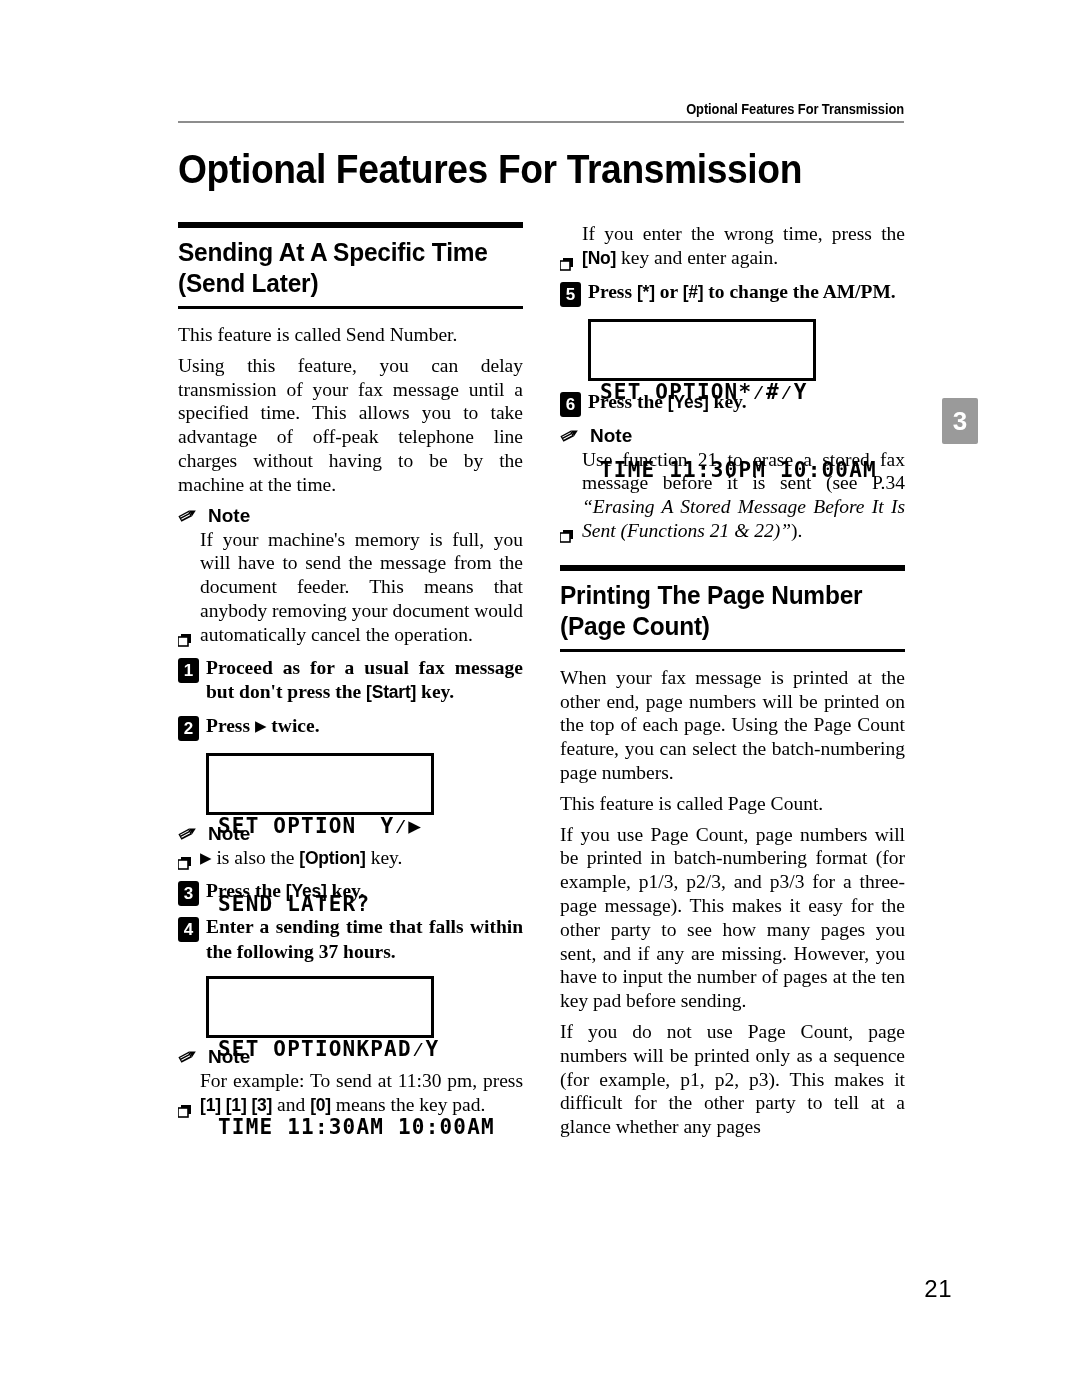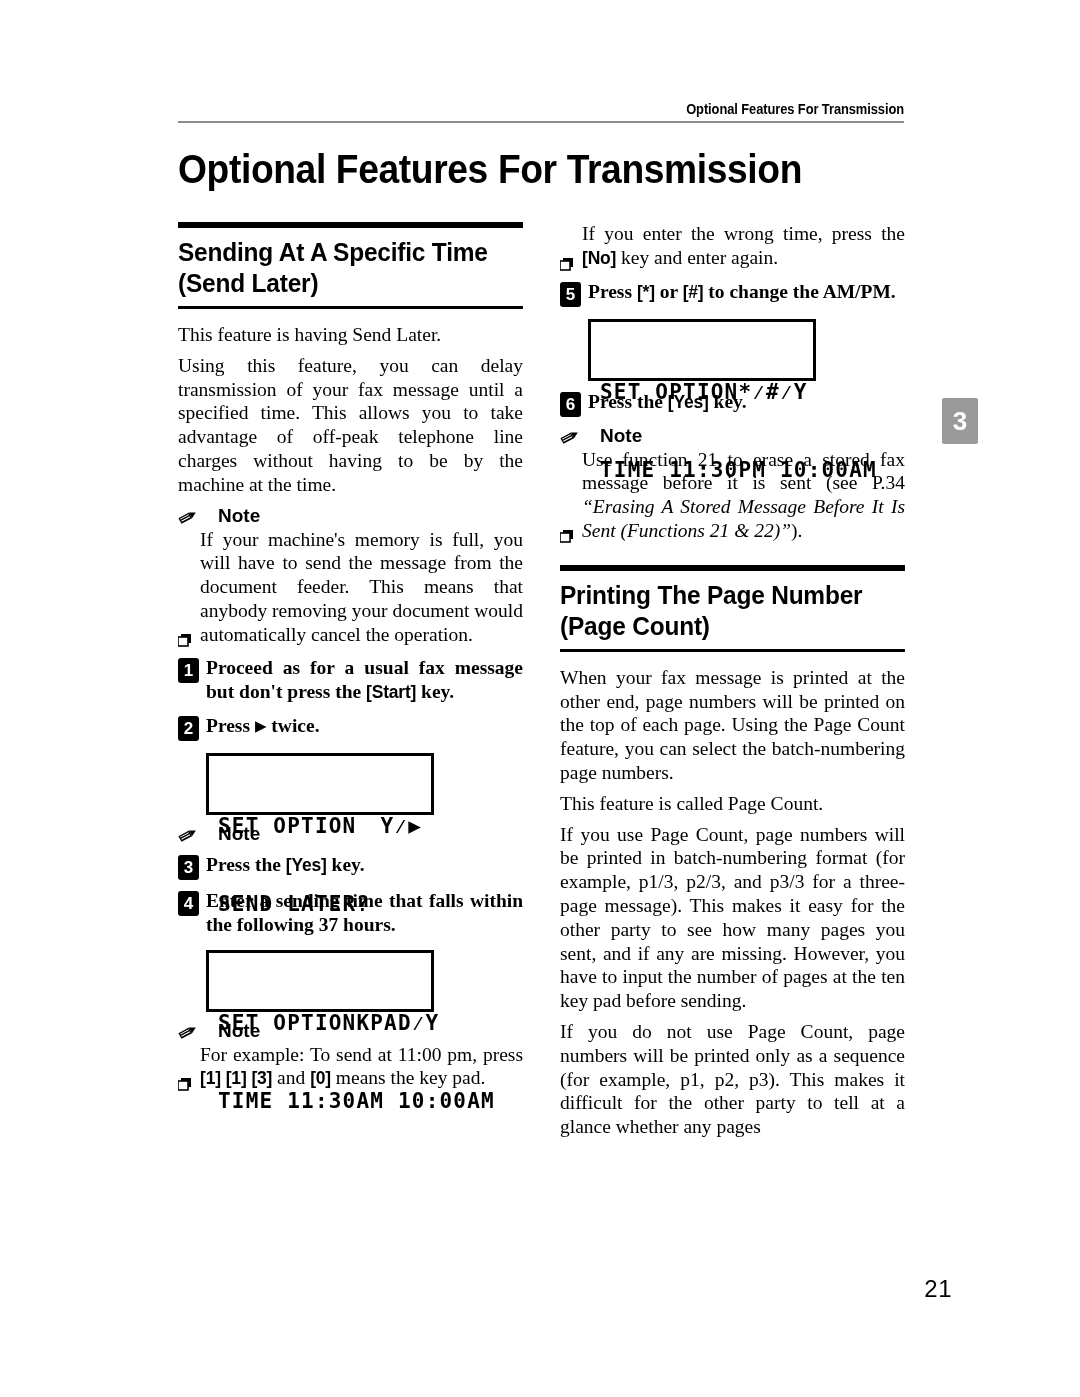--- a/index.html
+++ b/index.html
@@ -94,22 +94,21 @@
     margin: 0 0 7px 0;
     text-align: justify;
     -webkit-hyphens: none;
     hyphens: none;
   }
   p.body.last { margin-bottom: 8px; }
 
   
   .note-head {
     display: flex;
-    align-items: flex-end;
-    gap: 20px;
+    gap: 10px;
     margin-top: 9px;
     margin-bottom: 2px;
   }
   .note-head .pencil-icon { line-height: 0; }
   .note-head .note-label {
     font-family: "Liberation Sans Narrow", "Liberation Sans", sans-serif;
     font-weight: bold;
     font-size: 19px;
     line-height: 20px;
   }
@@ -240,21 +239,21 @@
 
 <div class="col col-left">
 
   <div class="sec-rule-top"></div>
   <div class="sec-title">
     <div>Sending At A Specific Time</div>
     <div>(Send Later)</div>
   </div>
   <div class="sec-rule-bottom"></div>
 
-  <p class="body">This feature is having Send Later.</p>
+  <p class="body">This feature is called Send Number.</p>
   <p class="body">Using this feature, you can delay transmission of your fax message until a specified time. This allows you to take advantage of off-peak telephone line charges without having to be by the machine at the time.</p>
 
   <div class="note-head">
     <span class="pencil-icon">
       <svg width="20" height="18" viewBox="0 0 20 18">
         <g transform="rotate(-28 10 9)">
           <rect x="1" y="5.5" width="12" height="6.5" fill="#000"></rect>
           <rect x="2.2" y="6.8" width="9.6" height="1" fill="#fff"></rect>
           <rect x="2.2" y="9.2" width="9.6" height="1" fill="#fff"></rect>
           <polygon points="13,5.5 19,8.75 13,12" fill="#000"></polygon>
@@ -300,20 +299,29 @@
         <g transform="rotate(-28 10 9)">
           <rect x="1" y="5.5" width="12" height="6.5" fill="#000"></rect>
           <rect x="2.2" y="6.8" width="9.6" height="1" fill="#fff"></rect>
           <rect x="2.2" y="9.2" width="9.6" height="1" fill="#fff"></rect>
           <polygon points="13,5.5 19,8.75 13,12" fill="#000"></polygon>
         </g>
       </svg>
     </span>
     <span class="note-label">Note</span>
   </div>
+  <div class="note-item">
+    <span class="cube-icon">
+      <svg width="14" height="13" viewBox="0 0 14 13">
+        <polygon points="3,0 13,0 13,9 3,9" fill="#000"></polygon>
+        <rect x="0" y="3" width="10" height="9" fill="#fff" stroke="#000" stroke-width="1.6"></rect>
+      </svg>
+    </span>
+    <span class="note-text" style="text-align:left"><span class="arrow-glyph">▶</span><span> is also the </span><span class="keycap">[<span>Option</span>]</span><span> key.</span></span>
+  </div>
 
   <div class="step">
     <span class="step-badge">3</span>
     <span class="step-text nj"><span>Press the </span><span class="keycap">[<span>Yes</span>]</span><span> key.</span></span>
   </div>
 
   <div class="step">
     <span class="step-badge">4</span>
     <span class="step-text">Enter a sending time that falls within the following 37 hours.</span>
   </div>
@@ -342,21 +350,21 @@
     </span>
     <span class="note-label">Note</span>
   </div>
   <div class="note-item">
     <span class="cube-icon">
       <svg width="14" height="13" viewBox="0 0 14 13">
         <polygon points="3,0 13,0 13,9 3,9" fill="#000"></polygon>
         <rect x="0" y="3" width="10" height="9" fill="#fff" stroke="#000" stroke-width="1.6"></rect>
       </svg>
     </span>
-    <span class="note-text"><span>For example: To send at 11:00 pm, press </span><span class="keycap">[<span>1</span>]</span> <span class="keycap">[<span>1</span>]</span> <span class="keycap">[<span>3</span>]</span><span> and </span><span class="keycap">[<span>0</span>]</span><span> means the key pad.</span></span>
+    <span class="note-text"><span>For example: To send at 11:30 pm, press </span><span class="keycap">[<span>1</span>]</span> <span class="keycap">[<span>1</span>]</span> <span class="keycap">[<span>3</span>]</span><span> and </span><span class="keycap">[<span>0</span>]</span><span> means the key pad.</span></span>
   </div>
 
 </div>
 
 <div class="col col-right">
 
   <div class="note-item">
     <span class="cube-icon">
       <svg width="14" height="13" viewBox="0 0 14 13">
         <polygon points="3,0 13,0 13,9 3,9" fill="#000"></polygon>

